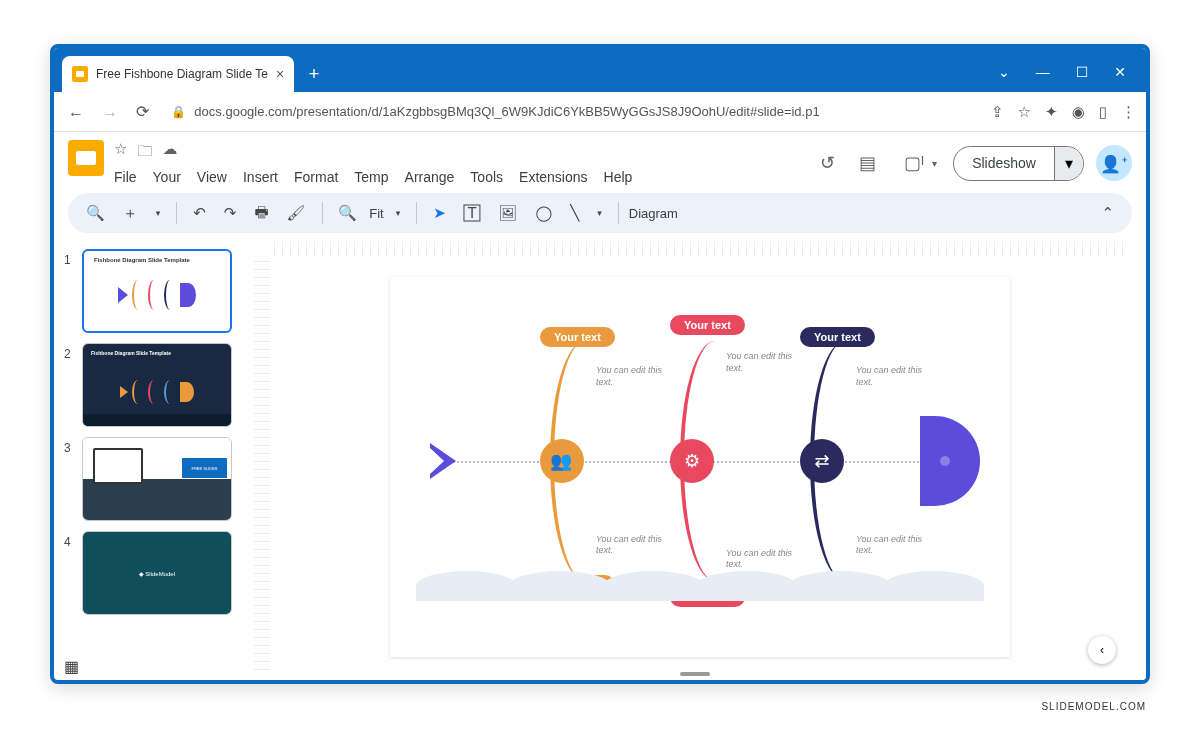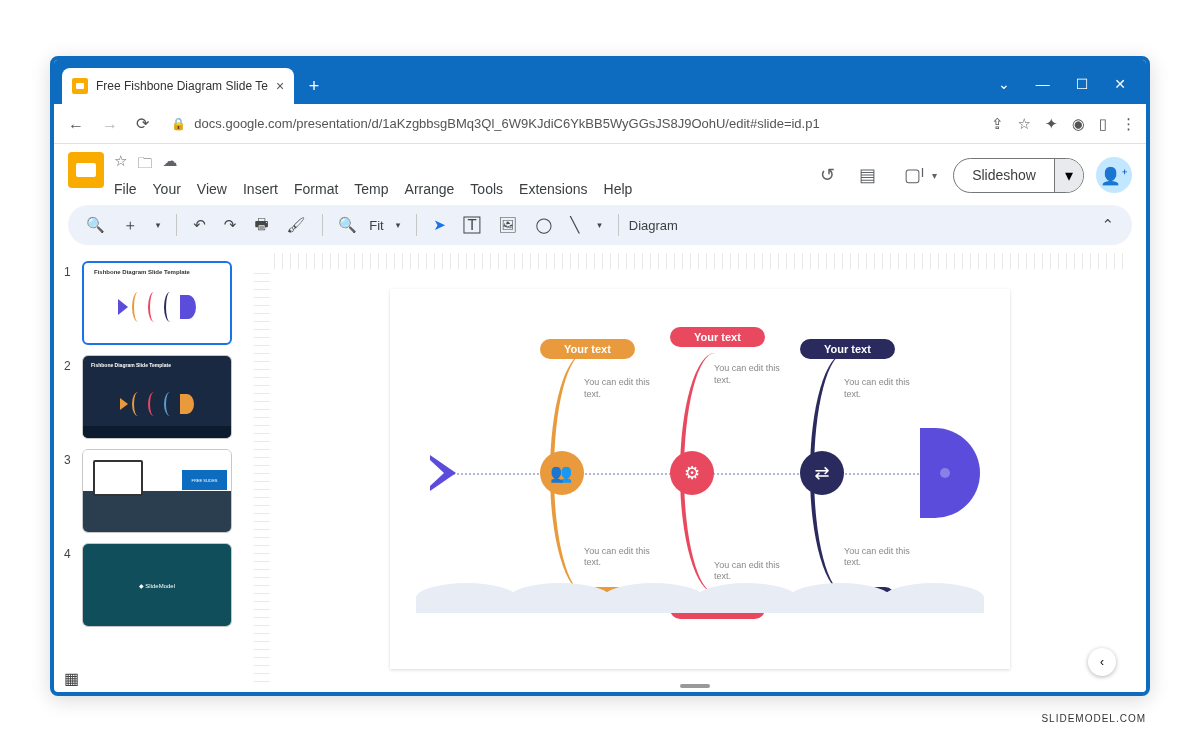--- a/index.html
+++ b/index.html
@@ -97,36 +97,36 @@
 .fish-tail::after{content:"";position:absolute;left:-26px;top:-13px;border-top:13px solid transparent;border-bottom:13px solid transparent;border-left:14px solid #fff;}
 .fish-head { position:absolute; right:0; top:50%; transform:translateY(-50%); width:60px; height:90px; background:#5b4cdb; border-radius:0 60px 60px 0;}
 .fish-head::after{content:"";position:absolute;left:20px;top:50%;transform:translateY(-50%);width:10px;height:10px;border-radius:50%;background:#8b7fe8;}
 
 .bone { position:absolute; top:0; bottom:0; width:120px; }
 .bone1{left:90px;} .bone2{left:220px;} .bone3{left:350px;}
 .bone-arc { position:absolute; top:20px; bottom:20px; left:40px; width:70px; border-left:4px solid; border-radius:50% 0 0 50%; }
 .bone1 .bone-arc{border-color:#e89a3c;} .bone2 .bone-arc{border-color:#e8495f;} .bone3 .bone-arc{border-color:#2a2a5e;}
 .bone-circle { position:absolute; top:50%; left:30px; transform:translateY(-50%); width:44px; height:44px; border-radius:50%; display:flex;align-items:center;justify-content:center;color:#fff;font-size:18px;}
 .bone1 .bone-circle{background:#e89a3c;} .bone2 .bone-circle{background:#e8495f;} .bone3 .bone-circle{background:#2a2a5e;}
-.bone-label { font-size:11px; color:#fff; padding:4px 24px; border-radius:10px; font-weight:bold;white-space:nowrap;text-align:right;}
+.bone-label { font-size:11px; color:#fff; padding:4px 14px; border-radius:10px; font-weight:bold;white-space:nowrap;text-align:right;}
 .bone1 .bone-label{background:#e89a3c;} .bone2 .bone-label{background:#e8495f;} .bone3 .bone-label{background:#2a2a5e;}
 .label-top{position:absolute;top:6px;left:30px;} .label-bot{position:absolute;bottom:6px;left:30px;}
-.bone-edit { font-size:9px; color:#888; position:absolute; left:74px; line-height:1.3; width:70px;}
+.bone-edit { font-size:9px; color:#888; position:absolute; left:86px; line-height:1.3; width:70px;font-style:italic;}
 .edit-top{top:44px;} .edit-bot{bottom:44px;}
 
 .waves { position:absolute; bottom:0; left:0; right:0; height:30px; display:flex;}
 .wave-bump{flex:1;border-radius:50% 50% 0 0;background:#e8ecf4;margin:0 -4px;height:30px;}
 
 
 .filmstrip-btn { position:absolute; bottom:8px; left:14px; font-size:16px; color:#444; cursor:pointer;}
 .explore-btn { position:absolute; bottom:16px; right:30px; width:28px;height:28px;border-radius:50%;box-shadow:0 1px 4px rgba(0,0,0,0.3);background:#fff;display:flex;align-items:center;justify-content:center;font-size:12px;cursor:pointer;}
 .notes-drag{position:absolute;bottom:4px;left:50%;transform:translateX(-50%);width:30px;height:4px;background:#999;border-radius:2px;cursor:pointer;}
 
 .watermark { position:absolute; bottom:-28px; right:4px; font-size:10px; color:#333; letter-spacing:1px;}
-.page-wrap{position:relative;width:1100px;margin:16px auto;}
+.page-wrap{position:relative;width:1100px;margin:4px auto;}
 </style>
 </head>
 <body>
 
 <div class="page-wrap">
 <div class="outer-frame">
 
   <div class="titlebar">
     <div class="tab">
       <span class="favicon"></span>

